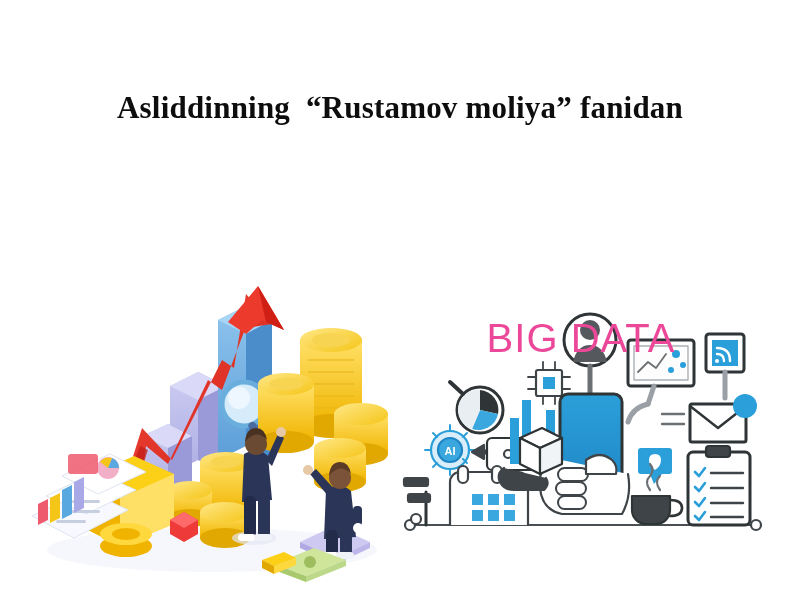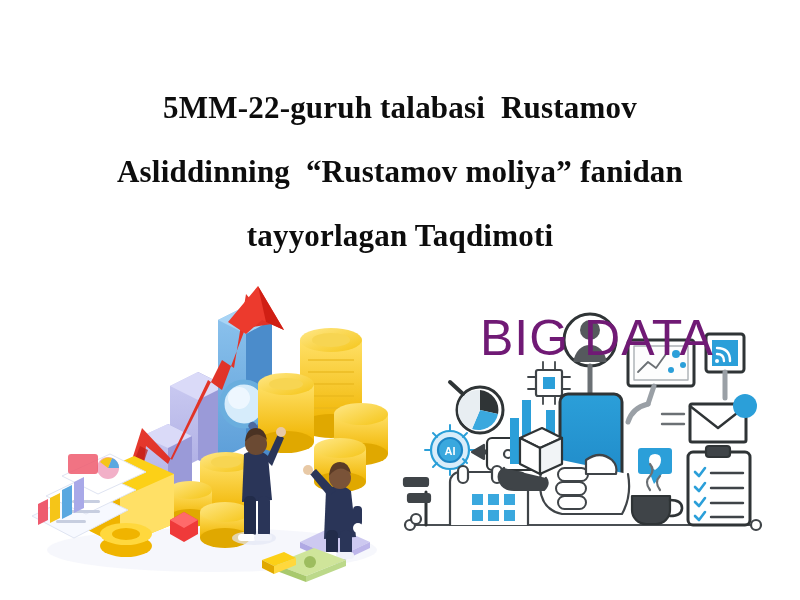--- a/index.html
+++ b/index.html
@@ -44,40 +44,38 @@
   
   .illus-right{
     position:absolute;
     left:400px;top:282px;
     width:370px;height:262px;
   }
   .illus-right svg{display:block;width:100%;height:100%;}
 
   .bigdata-text{
     position:absolute;
-    left:412px;top:310px;
+    left:396px;top:310px;
     width:370px;
     text-align:center;
     font-family:"Liberation Sans", sans-serif;
-    font-size:50px;
+    font-size:40px;
     font-weight:300;
     letter-spacing:1px;
-    color:#701a75;
+    color:#ec4899;
     line-height:56px;
   }
 </style>
 </head>
 <body>
 
 <div id="slide">
 
   <div class="title-block">
-    <div class="title-line">5MM-22-guruh talabasi  Rustamov</div>
     <div class="title-line">Asliddinning  “Rustamov moliya” fanidan</div>
-    <div class="title-line">tayyorlagan Taqdimoti</div>
   </div>
 
   <div class="illus-left">
     <svg viewBox="0 0 380 320" xmlns="http://www.w3.org/2000/svg">
       <defs>
         <linearGradient id="gGold" x1="0" y1="0" x2="0" y2="1">
           <stop offset="0" stop-color="#ffe066"></stop>
             <stop offset="1" stop-color="#f0b400"></stop>
         </linearGradient>
         <linearGradient id="gGoldTop" x1="0" y1="0" x2="1" y2="1">

